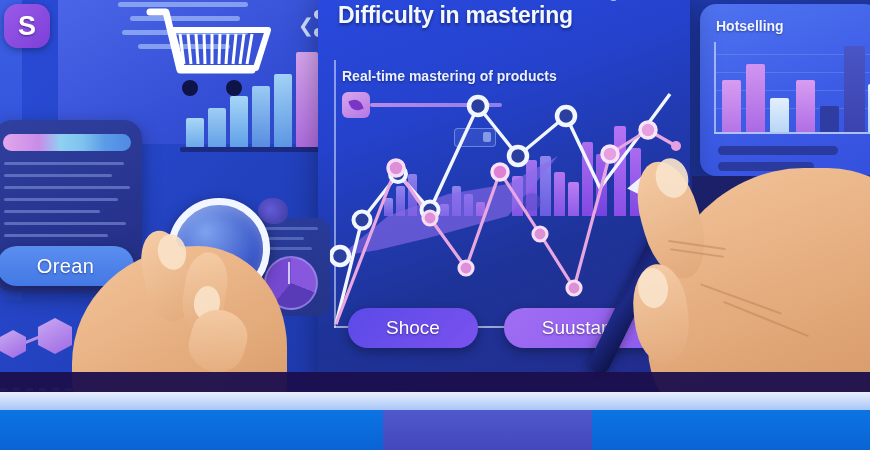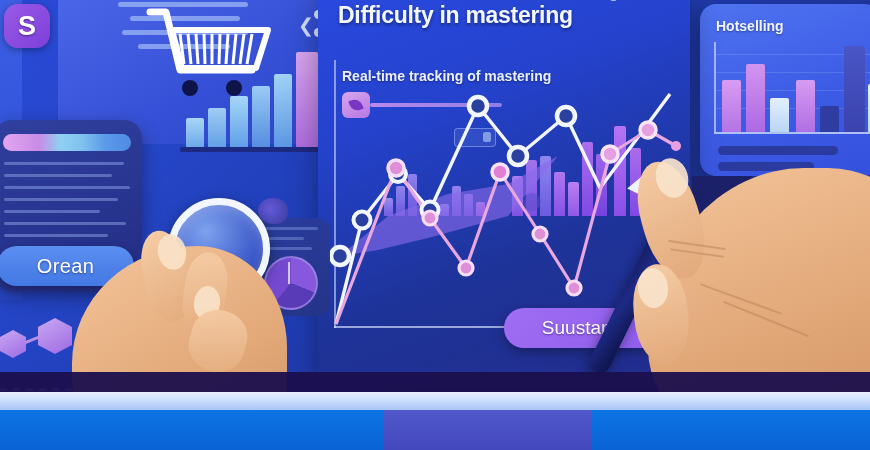--- a/index.html
+++ b/index.html
@@ -239,21 +239,21 @@
     <div class="tr-bar" style="left:144px;width:21px;height:86px;background:linear-gradient(180deg,#4a55c6,#3a43ae);"></div>
     <div class="tr-bar" style="left:168px;width:19px;height:48px;background:linear-gradient(180deg,#e3f0fd,#bad8f8);"></div>
     <div class="tr-row" style="top:142px;width:120px;"></div>
     <div class="tr-row" style="top:158px;width:96px;"></div>
   </div>
 
   <div class="card" id="board">
 
     <div class="txt" id="title-top">Visualizing sales data</div>
     <div class="txt" id="title-main">Difficulty in mastering</div>
-    <div class="txt" id="sec-label">Real-time tracking of mastering</div>
+    <div class="txt" id="sec-label">Real-time mastering of products</div>
 
     <div id="leaf-chip">
         <i></i>
       </div>
     <div id="slider-track"></div>
     <div id="toggle-chip">
         <b></b>
       </div>
 
     <div id="axis-y"></div>
@@ -299,20 +299,23 @@
         <circle cx="182" cy="184" r="8" fill="#e07fd4" stroke="#f8e2f6" stroke-width="3.5"></circle>
         <circle cx="222" cy="246" r="7" fill="#dd8fd8" stroke="#f6dcf4" stroke-width="3.2"></circle>
         <circle cx="256" cy="300" r="7" fill="#dd8fd8" stroke="#f6dcf4" stroke-width="3.2"></circle>
         <circle cx="292" cy="166" r="8" fill="#e6a0e2" stroke="#f8e6f8" stroke-width="3.5"></circle>
         <circle cx="330" cy="142" r="8" fill="#e6a0e2" stroke="#f8e6f8" stroke-width="3.5"></circle>
         <circle cx="358" cy="158" r="5" fill="#e6a0e2"></circle>
       </g>
       <circle cx="214" cy="214" r="9" fill="#5a4fc8" opacity=".55"></circle>
     </svg>
 
+    <div id="btn-a">
+      <span>Shoce</span>
+    </div>
     <div id="btn-b">
       <span>Suustane</span>
     </div>
   </div>
 
   <div class="abs" id="dark-slab"></div>
   <svg class="abs" id="shield" viewBox="0 0 46 52">
     <path d="M23 2 L44 13 V30 L23 50 L2 30 V13 Z" fill="#9a6ae8" stroke="#c7a6f4" stroke-width="3"></path>
     <path d="M23 11 L36 18 V30 L23 41 L10 30 V18 Z" fill="none" stroke="#e4d6fb" stroke-width="2.4"></path>
     <path d="M22 18 q7 3 5 10 q-2 5 -6 4" fill="#e4d6fb"></path>

